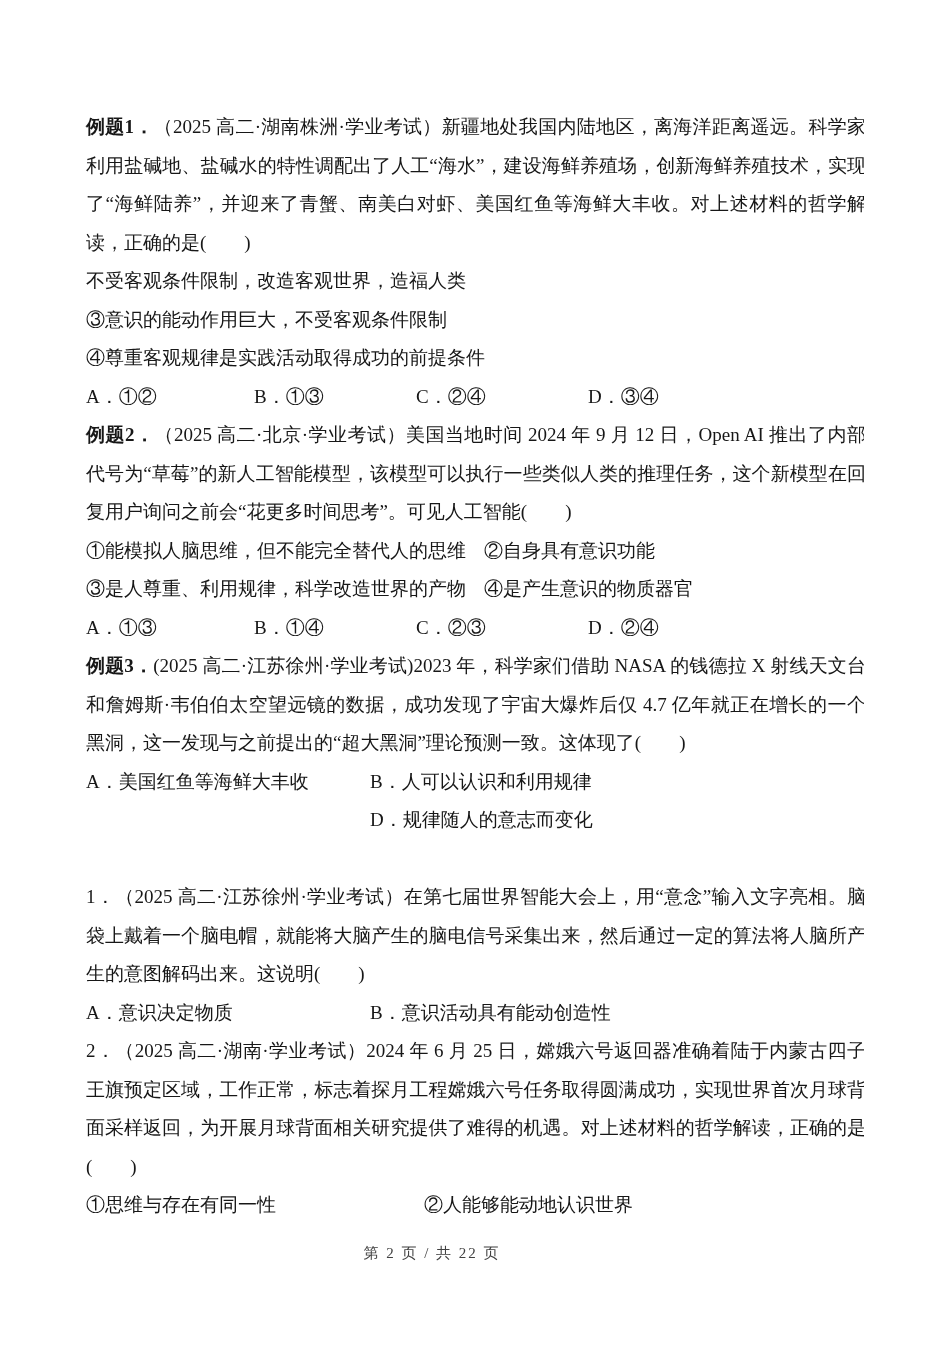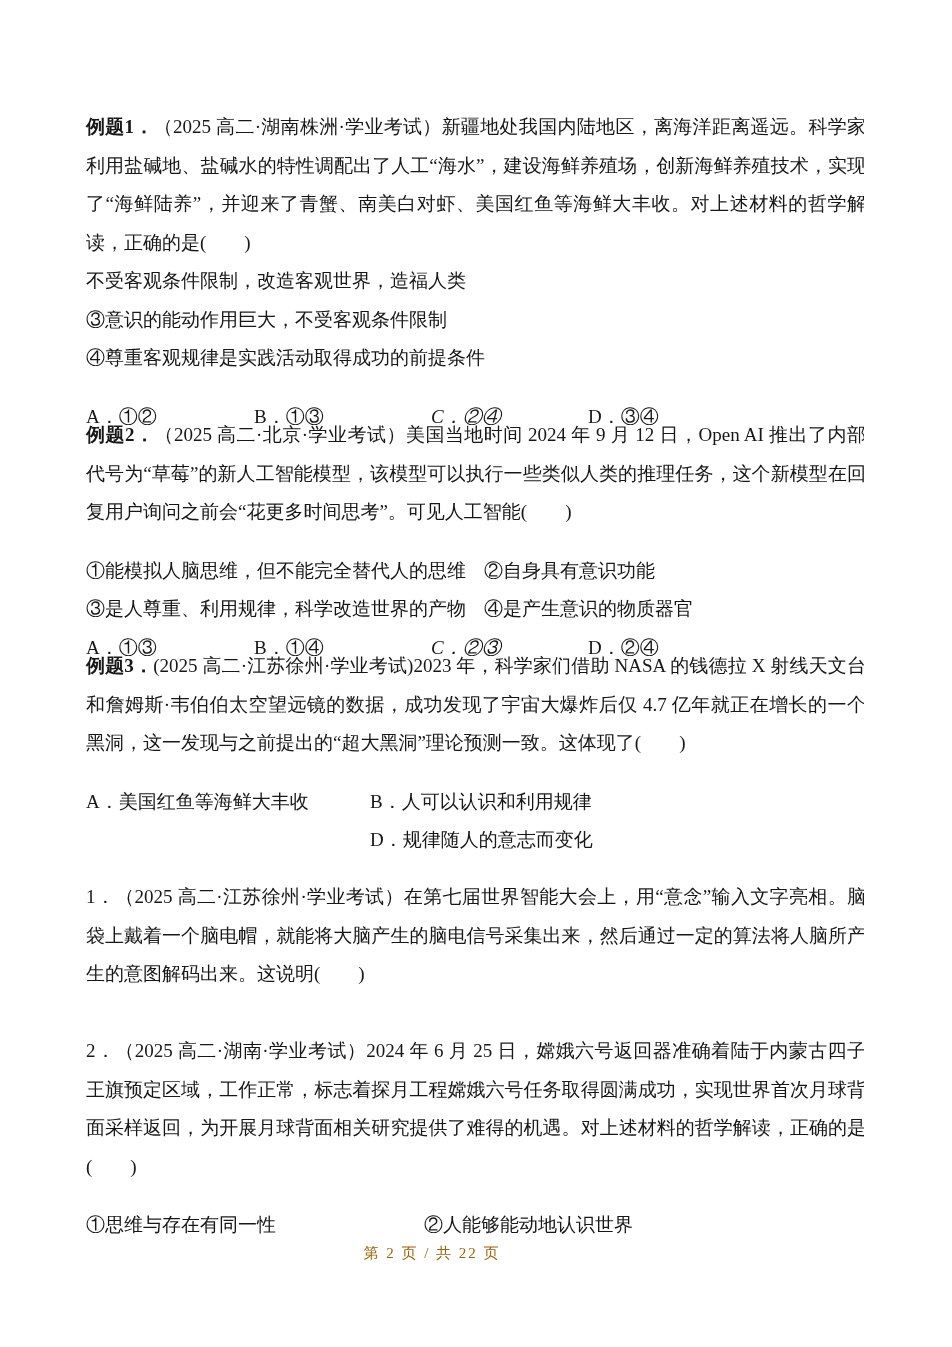--- a/index.html
+++ b/index.html
@@ -38,41 +38,40 @@
     overflow: visible;
   }
   .opt-row {
     position: relative;
     height: 38.5px;
   }
   .opt-row span {
     position: absolute;
     top: 0;
     white-space: nowrap;
-    margin-top: 20px;
   }
   .c0 { left: 0; }
   .c1 { left: 168px; }
-  .c2 { left: 345px; font-style: italic; }
+  .c2 { left: 330px; }
   .c3 { left: 502px; }
   .pair-wide  { left: 398px; }  
   .pair-letter { left: 284px; } 
   .pair-mid   { left: 338px; }  
   .spacer {
     height: 38.5px;
   }
   .footer {
     position: absolute;
     left: 0;
     right: 0;
     top: 1244px;
     text-align: center;
     font-size: 15px;
     letter-spacing: 2px;
-    color: #a16207;
+    color: #404040;
   }
 </style>
 </head>
 <body>
 
 <div class="page">
   <div class="content">
 
     <p class="para"><b class="qlabel">例题1．</b><span>（2025 高二·湖南株洲·学业考试）新疆地处我国内陆地区，离海洋距离遥远。科学家利用盐碱地、盐碱水的特性调配出了人工“海水”，建设海鲜养殖场，创新海鲜养殖技术，实现了“海鲜陆养”，并迎来了青蟹、南美白对虾、美国红鱼等海鲜大丰收。对上述材料的哲学解读，正确的是(　　)</span></p>
     <div class="line">不受客观条件限制，改造客观世界，造福人类</div>
@@ -107,20 +106,22 @@
       <span class="pair-letter">B．人可以认识和利用规律</span>
     </div>
     <div class="opt-row">
       <span class="pair-letter">D．规律随人的意志而变化</span>
     </div>
 
     <div class="spacer"></div>
 
     <p class="para"><span class="qlabel-plain">1．</span><span>（2025 高二·江苏徐州·学业考试）在第七届世界智能大会上，用“意念”输入文字亮相。脑袋上戴着一个脑电帽，就能将大脑产生的脑电信号采集出来，然后通过一定的算法将人脑所产生的意图解码出来。这说明(　　)</span></p>
     <div class="opt-row">
+      <span class="c0">A．意识决定物质</span>
+      <span class="pair-letter">B．意识活动具有能动创造性</span>
     </div>
 
     <p class="para"><span class="qlabel-plain">2．</span><span>（2025 高二·湖南·学业考试）2024 年 6 月 25 日，嫦娥六号返回器准确着陆于内蒙古四子王旗预定区域，工作正常，标志着探月工程嫦娥六号任务取得圆满成功，实现世界首次月球背面采样返回，为开展月球背面相关研究提供了难得的机遇。对上述材料的哲学解读，正确的是(　　)</span></p>
     <div class="opt-row">
       <span class="c0">①思维与存在有同一性</span>
       <span class="pair-mid">②人能够能动地认识世界</span>
     </div>
 
   </div>
 

